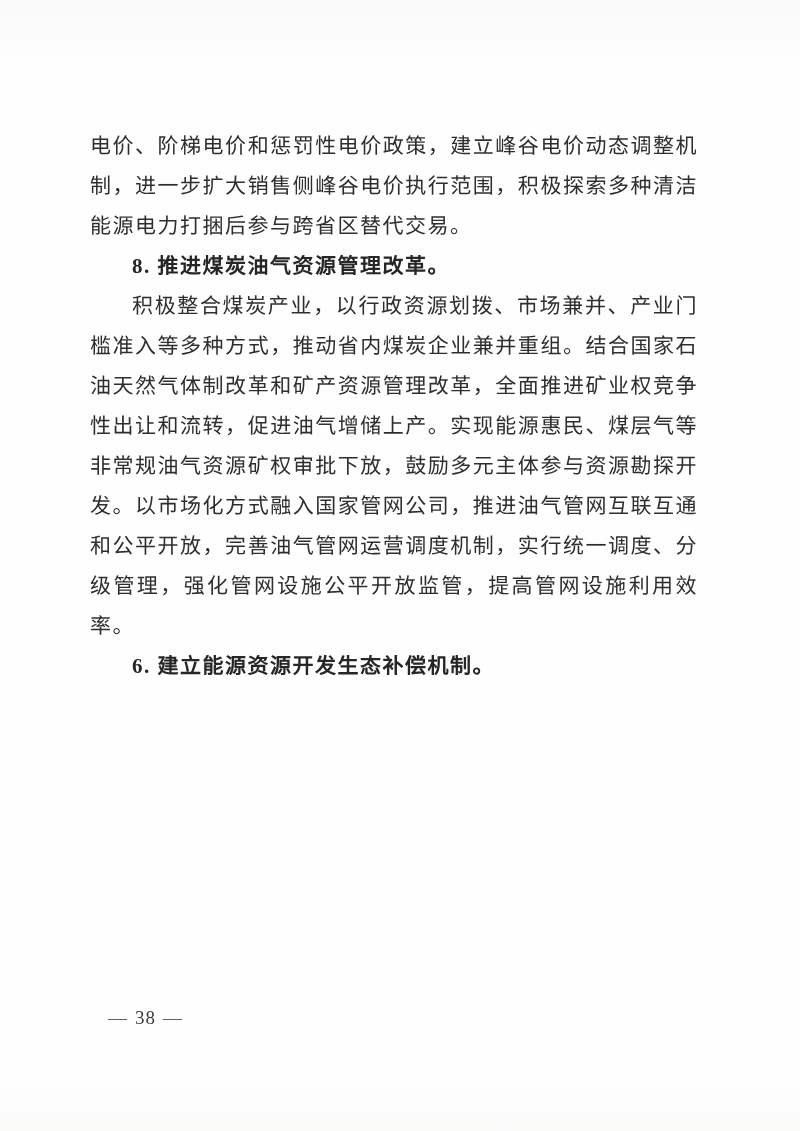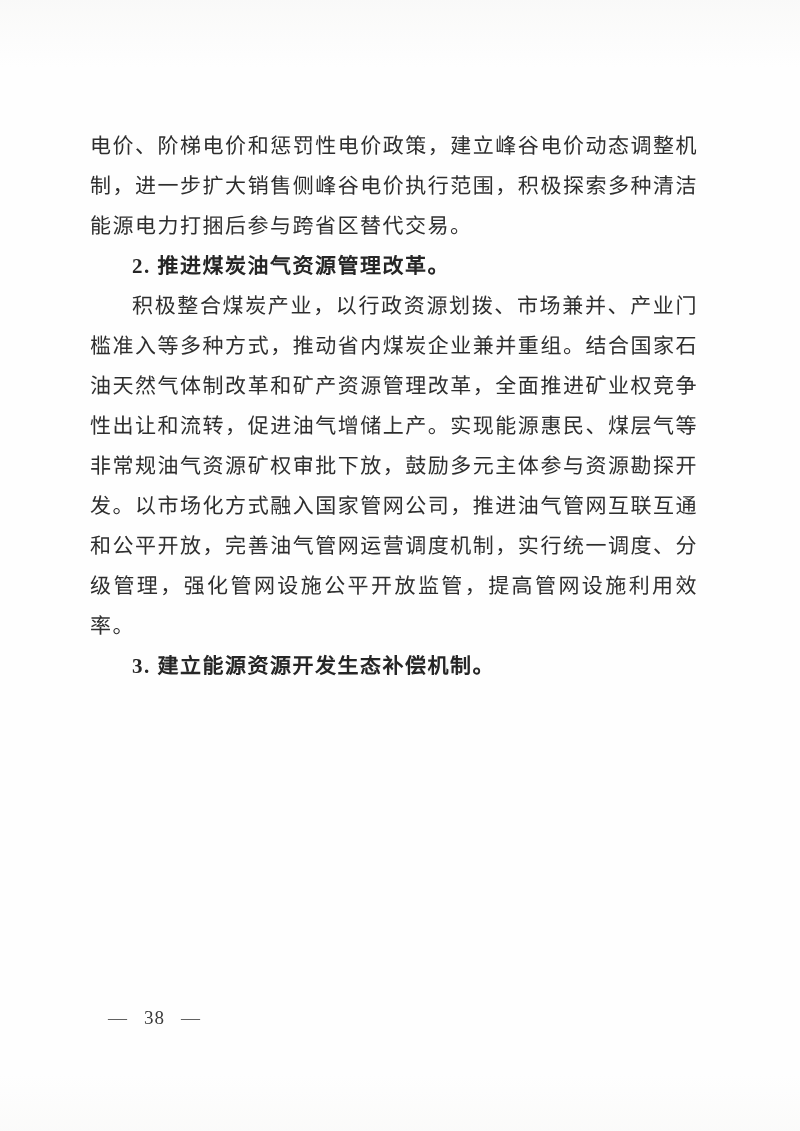--- a/index.html
+++ b/index.html
@@ -56,37 +56,37 @@
     line-height: 28px;
     color: #4a4a4a;
     letter-spacing: 1px;
     white-space: nowrap;
   }
   .page-footer .dash {
     color: #5a5a5a;
   }
   .page-footer .pn {
     display: inline-block;
-    margin: 0 16px;
+    margin: 0 7px;
     color: #3a3a3a;
   }
 </style>
 </head>
 <body>
 
 <div class="page">
 
   <main class="text-block">
     <p class="para continuation">电价、阶梯电价和惩罚性电价政策，建立峰谷电价动态调整机制，进一步扩大销售侧峰谷电价执行范围，积极探索多种清洁能源电力打捆后参与跨省区替代交易。</p>
 
-    <p class="para heading">2. 推进煤炭油气资源管理改革。</p>
+    <p class="para heading">8. 推进煤炭油气资源管理改革。</p>
 
     <p class="para">积极整合煤炭产业，以行政资源划拨、市场兼并、产业门槛准入等多种方式，推动省内煤炭企业兼并重组。结合国家石油天然气体制改革和矿产资源管理改革，全面推进矿业权竞争性出让和流转，促进油气增储上产。实现能源惠民、煤层气等非常规油气资源矿权审批下放，鼓励多元主体参与资源勘探开发。以市场化方式融入国家管网公司，推进油气管网互联互通和公平开放，完善油气管网运营调度机制，实行统一调度、分级管理，强化管网设施公平开放监管，提高管网设施利用效率。</p>
 
-    <p class="para heading">3. 建立能源资源开发生态补偿机制。</p>
+    <p class="para heading">6. 建立能源资源开发生态补偿机制。</p>
 
   </main>
 
   <footer class="page-footer">
     <span class="dash">—</span><span class="pn">38</span><span class="dash">—</span>
   </footer>
 
 </div>
 
 </body></html>

